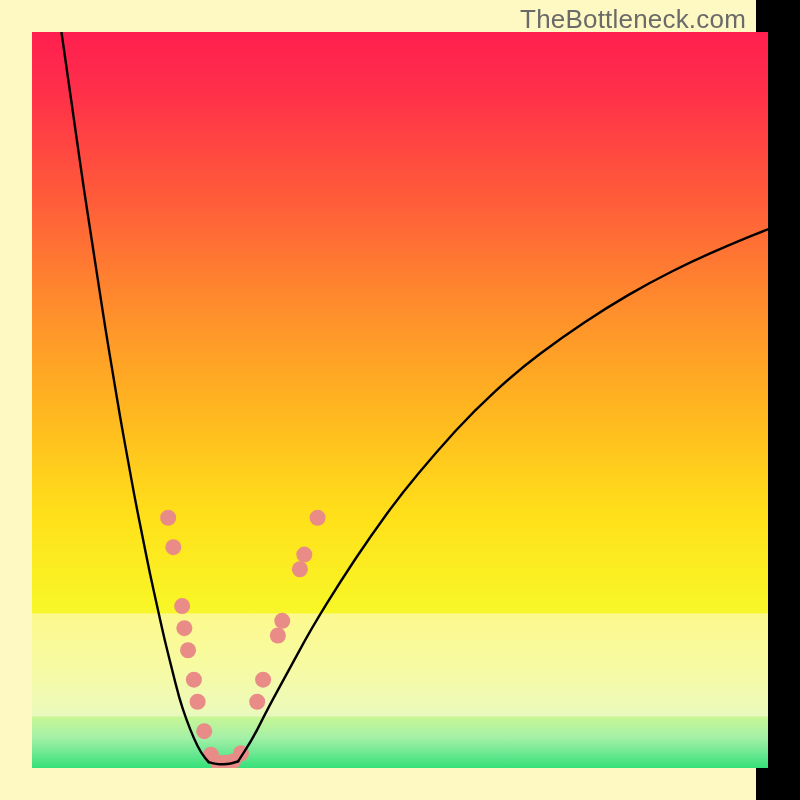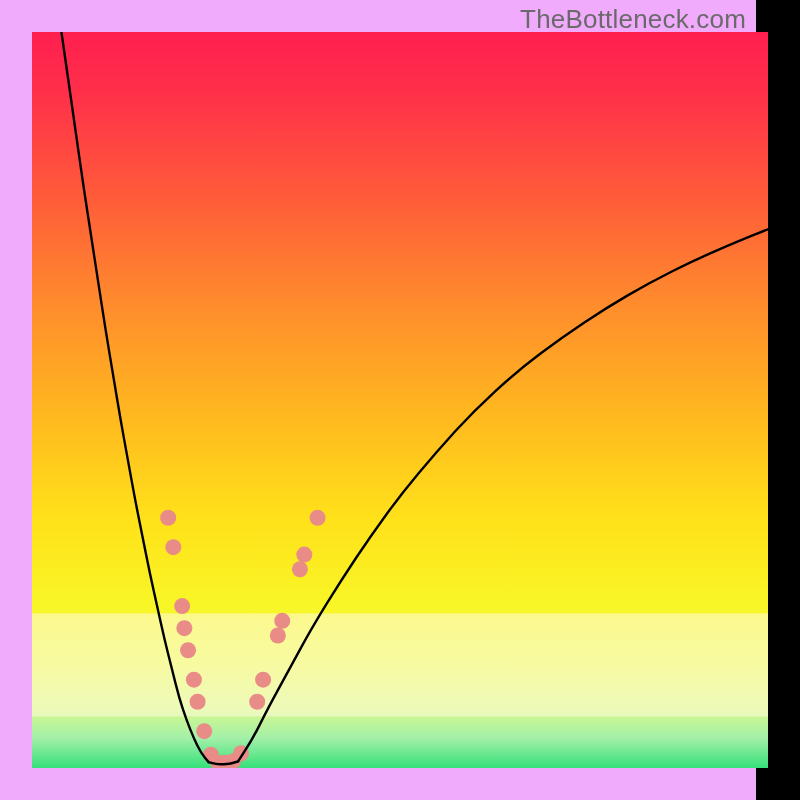--- a/index.html
+++ b/index.html
@@ -8,21 +8,21 @@
     width: 800px;
     height: 800px;
     overflow: hidden;
     font-family: Arial, Helvetica, sans-serif;
     background: #000;
   }
   .frame {
     position: relative;
     width: 756px;
     height: 800px;
-    background: #f0abfc;
+    background: #fef9c3;
   }
   .plot-area {
     position: absolute;
     left: 32px;
     top: 32px;
     width: 736px;
     height: 736px;
     overflow: hidden;
   }
   .gradient {

